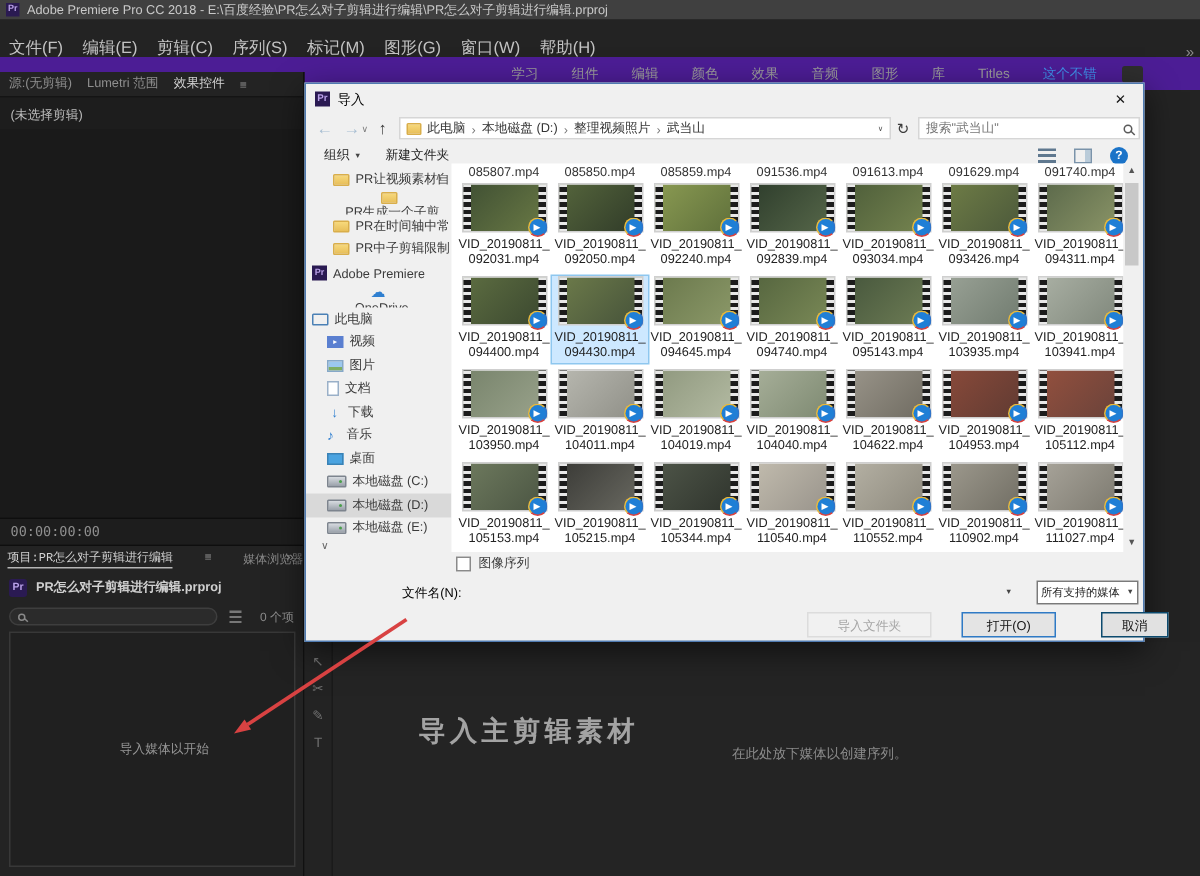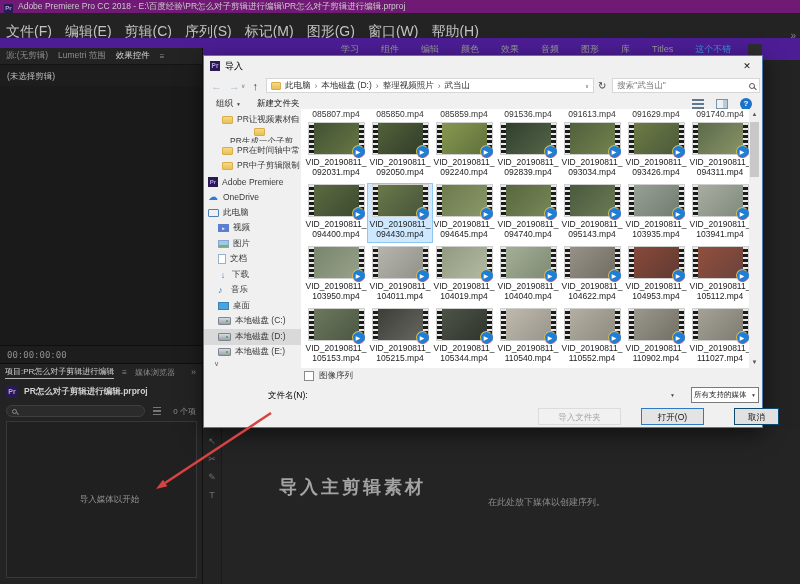--- a/index.html
+++ b/index.html
@@ -1,46 +1,46 @@
 <!DOCTYPE html>
 <html><head>
 <meta charset="utf-8">
 <style>
   * { box-sizing:border-box; margin:0; padding:0; }
   html,body { width:800px; height:584px; overflow:hidden; }
   body { position:relative; background:#232323; font-family:"Liberation Sans",sans-serif; -webkit-font-smoothing:antialiased; }
   .abs { position:absolute; }
 
   
-  .titlebar { left:0; top:0; width:800px; height:13px; background:#701a75; display:flex; align-items:flex-end; gap:5px; padding-left:4px; }
+  .titlebar { left:0; top:0; width:800px; height:13px; background:#404040; display:flex; align-items:center; gap:5px; padding-left:4px; }
   .pr-logo { width:9px; height:9px; background:#2a1a52; color:#b9a0e8; font-size:6px; font-weight:bold; line-height:9px; text-align:center; flex:none; }
   .title-text { color:#c9c9c9; font-size:8.5px; white-space:nowrap; }
   .menubar { left:0; top:13px; width:800px; height:13px; background:#232323; display:flex; align-items:center; gap:13px; padding-left:6px; }
-  .menu-item { color:#c3c3c3; font-size:14px; white-space:nowrap;margin-top:24px; }
+  .menu-item { color:#c3c3c3; font-size:11px; white-space:nowrap;margin-top:24px; }
   .wsbar { left:0; top:38px; width:800px; height:22px; background:#4c1d95; display:flex; align-items:center; }
   .wstabs { display:flex; align-items:center; margin-left:330px; }
   .ws-tab { color:#9b9b9b; font-size:9px; padding:0 11px; white-space:nowrap; }
   .ws-tab.active { color:#3f8ee8; }
   .ws-extra { width:14px; height:11px; background:#2e2e2e; border-radius:2px; margin-left:6px; }
   .ws-overflow { position:absolute; right:4px; top:30px; color:#8a8a8a; font-size:10px; }
 
   
   .mon-panel { left:0; top:48px; width:203px; height:297px; background:#1d1d1d; border-right:1px solid #111; }
   .mon-tabs { height:17px; background:#232323; display:flex; align-items:center; gap:10px; padding-left:6px; border-bottom:1px solid #141414; }
   .mon-tab { color:#8f8f8f; font-size:8.5px; white-space:nowrap; }
   .mon-tab.active { color:#d4d4d4; }
   .panel-menu { color:#8f8f8f; font-size:8px; }
   .noclip { color:#bdbdbd; font-size:8.5px; padding:6px 0 0 7px; }
   .mon-body { position:absolute; left:0; top:38px; right:0; bottom:0; background:#1a1a1a; }
   .timecode-row { left:0; top:345px; width:203px; height:18px; background:#1d1d1d; border-right:1px solid #111; border-top:1px solid #0e0e0e; }
   .timecode { color:#8f8f8f; font-family:"DejaVu Sans Mono",monospace; font-size:9px; padding:4px 0 0 7px; }
 
   
   .proj-panel { left:0; top:363px; width:203px; height:221px; background:#232323; border-right:1px solid #111; border-top:1px solid #0e0e0e; }
-  .proj-tabs { height:16px; display:flex; align-items:center; gap:8px; padding-left:5px; }
+  .proj-tabs { height:16px; display:flex; align-items:center; gap:21px; padding-left:5px;font-family:Liberation Mono, monospace; }
   .proj-tab { font-size:8px; white-space:nowrap; }
   .proj-tab.active { color:#d2d2d2; border-bottom:1px solid #b5b5b5; padding-bottom:1px; }
   .proj-tab.dim { color:#8a8a8a; }
   .proj-overflow { position:absolute; right:6px; top:3px; color:#8a8a8a; font-size:9px; }
   .proj-file-row { display:flex; align-items:center; gap:6px; padding:6px 0 0 6px; }
   .pr-badge { width:12px; height:12px; background:#2a1a52; color:#b9a0e8; font-size:7px; font-weight:bold; line-height:12px; text-align:center; flex:none; border-radius:2px; }
   .proj-file { color:#d0d0d0; font-size:8.5px; font-weight:bold; white-space:nowrap; }
   .proj-search-row { display:flex; align-items:center; margin:7px 6px 0 6px; }
   .search-pill { width:148px; height:12px; background:#2b2b2b; border:1px solid #3e3e3e; border-radius:6px; display:flex; align-items:center; padding-left:5px; }
   .mag { width:5px; height:5px; border:1px solid #8a8a8a; border-radius:50%; position:relative; flex:none; }
@@ -273,21 +273,21 @@
         <span class="side-label">PR在时间轴中常</span>
       </div>
       <div class="side-item" style="padding-left: 18px;">
         <span class="fi fi-folder"></span>
         <span class="side-label">PR中子剪辑限制</span>
       </div>
       <div class="side-item" style="padding-left: 4px;">
         <span class="fi fi-pr">Pr</span>
         <span class="side-label">Adobe Premiere</span>
       </div>
-      <div class="side-item" style="padding-left: 4px;">
+      <div class="side-item" style="padding-left: 4px; flex-direction: column;">
         <span class="fi fi-cloud"></span>
         <span class="side-label">OneDrive</span>
       </div>
       <div class="side-item" style="padding-left: 4px;">
         <span class="fi fi-pc"></span>
         <span class="side-label">此电脑</span>
       </div>
       <div class="side-item" style="padding-left: 14px;">
         <span class="fi fi-video">▸</span>
         <span class="side-label">视频</span>

